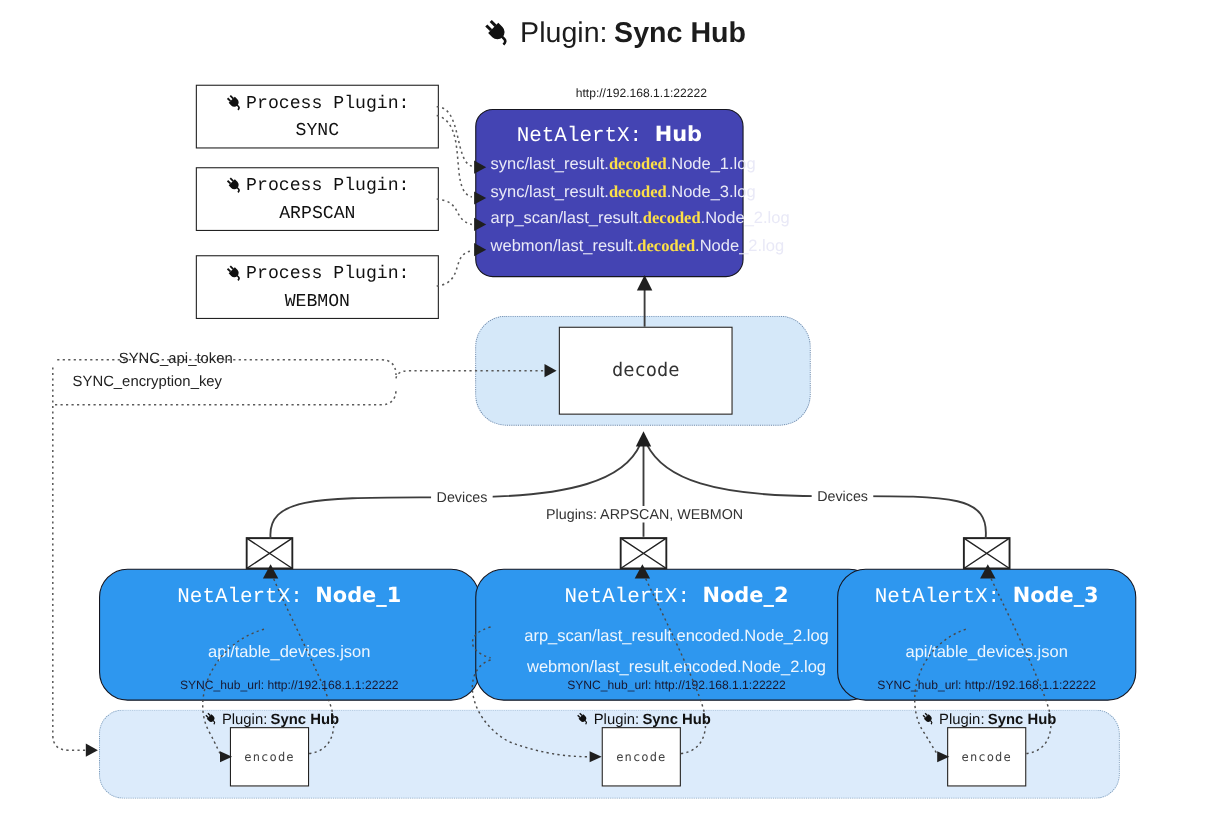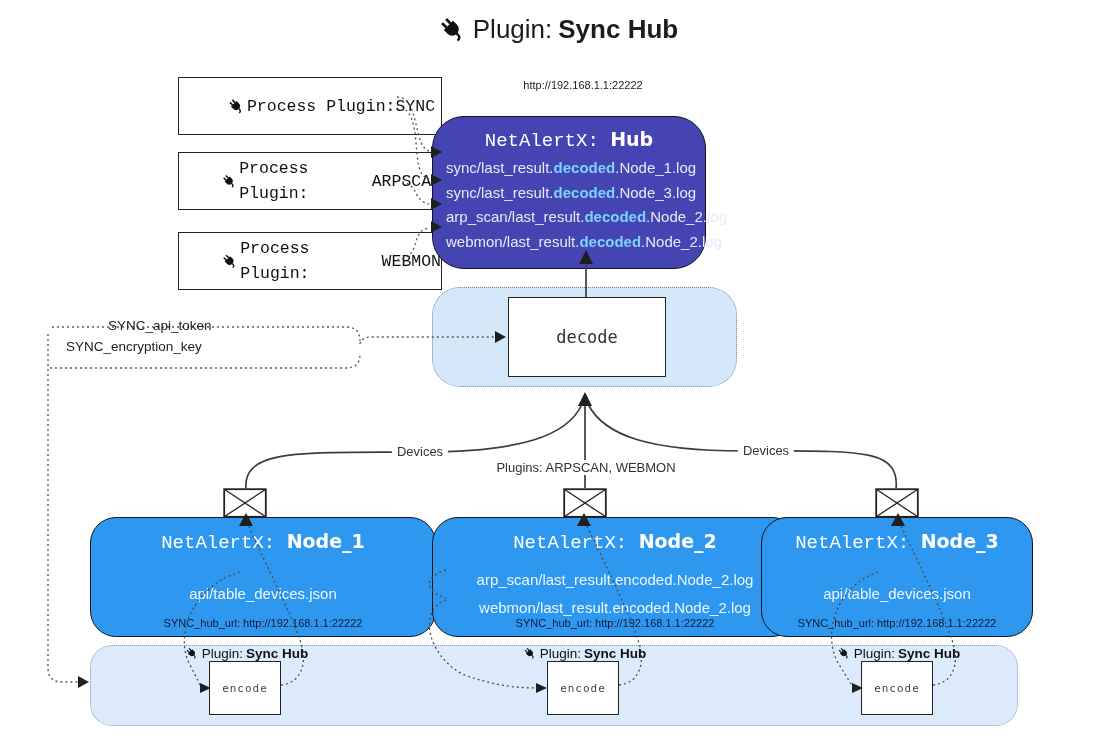--- a/index.html
+++ b/index.html
@@ -8,32 +8,32 @@
   .abs{position:absolute;}
   
   .page-title{top:14px;left:0;width:100%;display:flex;justify-content:center;align-items:center;
               gap:6px;font-size:26px;color:#1c1c1c;}
   .page-title .bold{font-weight:bold;}
   .plug{width:28px;height:28px;}
   .plug-sm{width:17px;height:17px;}
   .plug-xs{width:13px;height:13px;}
   
   .pp-box{left:178px;width:219px;height:56px;background:#fff;border:1.6px solid #222;
-          display:flex;flex-direction:row;align-items:center;justify-content:center;
-          font-family:"Liberation Mono",monospace;font-size:16.5px;color:#111;line-height:25px;padding-left:43px;}
+          display:flex;flex-direction:column;align-items:center;justify-content:center;
+          font-family:"Liberation Mono",monospace;font-size:16.5px;color:#111;line-height:25px;}
   .pp-line1{display:flex;align-items:center;gap:2px;}
   
   .hub-url{top:79px;left:432px;width:302px;text-align:center;font-size:11px;color:#222;}
-  .hub-box{top:116px;left:432px;width:274px;height:153px;background:#4444b3;border:1.8px solid #15151f;
-           border-radius:32px;box-sizing:border-box;color:#fff;z-index:1;}
+  .hub-box{top:99px;left:432px;width:244px;height:153px;background:#4444b3;border:1.8px solid #15151f;
+           border-radius:16px;box-sizing:border-box;color:#fff;z-index:1;}
   .hub-title{margin-top:11px;text-align:center;font-family:"Liberation Mono",monospace;font-size:19px;}
   .hub-title .bold{font-family:"DejaVu Sans",sans-serif;font-weight:bold;}
   .hub-logs{margin-top:4px;padding-left:13px;font-size:15px;color:#e9e9f7;}
   .hub-log{line-height:24.5px;white-space:nowrap;}
-  .hub-log b{color:#7dd3fc;}
+  .hub-log b{color:#fde047;font-family:Liberation Serif, serif;}
   
   .decode-panel{top:287px;left:432px;width:305px;height:100px;background:#d5e8f9;
                 border:1.7px dotted #6e88a9;border-radius:28px;box-sizing:border-box;z-index:0;}
   .decode-box{top:297px;left:508px;width:158px;height:80px;background:#fff;border:1.9px solid #222;
               box-sizing:border-box;display:flex;align-items:center;justify-content:center;
               font-family:"DejaVu Sans Mono",monospace;font-size:17px;color:#333;z-index:1;}
   
   .cfg-label{font-size:13.5px;color:#222;background:transparent;z-index:6;}
   
   .edge-label{font-size:13px;color:#333;background:#fff;padding:0 5px;z-index:6;white-space:nowrap;}

